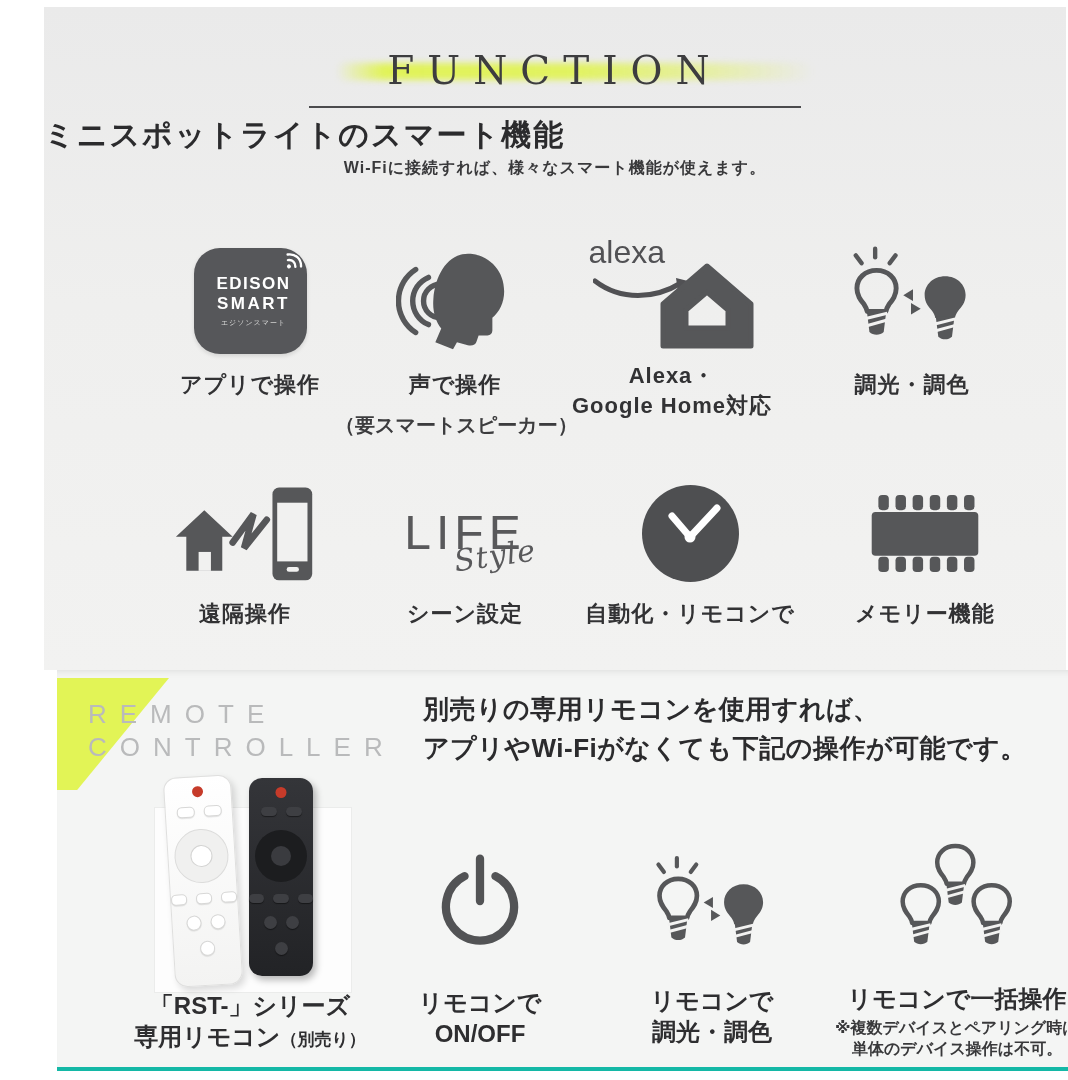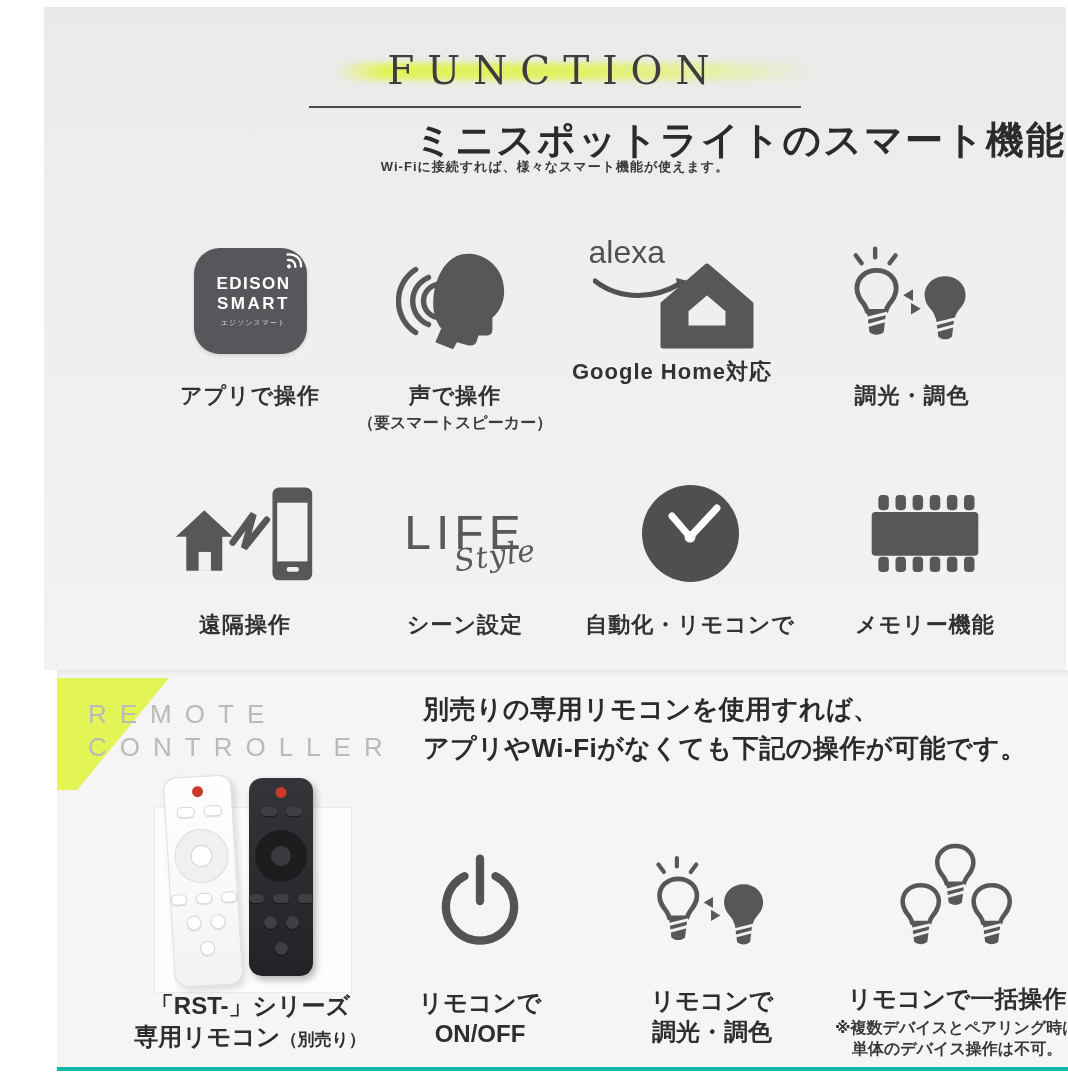--- a/index.html
+++ b/index.html
@@ -14,30 +14,30 @@
   .sec-top{position:absolute;left:0;top:0;width:100%;height:663px;
     background:linear-gradient(180deg,#eaeaea 0%,#efefee 45%,#f2f2f1 100%);}
   .title-wrap{position:absolute;left:0;top:44px;width:100%;text-align:center;}
   .lime-streak{position:absolute;left:292px;top:12px;width:478px;height:17px;border-radius:10px;
     background:linear-gradient(90deg,rgba(224,243,81,0) 0%,rgba(224,243,81,.95) 10%,rgba(224,243,81,.9) 50%,rgba(224,243,81,.45) 78%,rgba(224,243,81,0) 100%);
     filter:blur(3px);}
   .title-text{position:relative;display:inline-block;
     font-family:"DejaVu Serif","Liberation Serif",serif;
     font-size:39px;font-weight:400;letter-spacing:13px;color:#3d3d3f;line-height:1.05;}
   .divider{position:absolute;top:99px;left:50%;transform:translateX(-50%);width:492px;border-top:2px solid #4b4b4d;}
-  .subtitle{position:absolute;top:108px;width:100%;text-align:right;
-    font-size:38px;font-weight:700;color:#2b2b2d;letter-spacing:2px;}
+  .subtitle{position:absolute;top:108px;width:100%;text-align:left;
+    font-size:30px;font-weight:700;color:#2b2b2d;letter-spacing:2px;}
   .descline{position:absolute;top:151px;width:100%;text-align:center;
-    font-size:13px;font-weight:700;color:#39393b;letter-spacing:1px;}
+    font-size:16px;font-weight:700;color:#39393b;letter-spacing:1px;}
 
   .feat{position:absolute;width:240px;text-align:center;}
   .icon-box{height:122px;display:flex;align-items:center;justify-content:center;}
   .feat.r2 .icon-box{height:116px;}
-  .feat-label{font-size:22px;font-weight:700;color:#323234;letter-spacing:1px;line-height:1.35;white-space:nowrap;margin-top:19px;}
-  .feat-sub{font-size:16px;font-weight:700;color:#3c3c3e;margin-top:2px;white-space:nowrap;font-family:Liberation Serif, serif;}
+  .feat-label{font-size:22px;font-weight:700;color:#323234;letter-spacing:1px;line-height:1.35;white-space:nowrap;margin-top:8px;}
+  .feat-sub{font-size:20px;font-weight:700;color:#3c3c3e;margin-top:12px;white-space:nowrap;font-family:Liberation Serif, serif;}
 
   
   .f0{left:86px;top:233px;}  .f1{left:291px;top:233px;}  .f2{left:508px;top:228px;}  .f3{left:748px;top:233px;}
   .f4{left:81px;top:468px;}  .f5{left:301px;top:468px;}  .f6{left:526px;top:468px;}  .f7{left:761px;top:468px;}
 
   
   .app-ic{width:106px;height:106px;background:#56575a;border-radius:26px;position:relative;
     display:flex;flex-direction:column;align-items:center;justify-content:center;color:#fff;
     box-shadow:0 2px 4px rgba(0,0,0,.12);padding-left:7px;}
   .app-l1{font-size:17px;font-weight:700;letter-spacing:1.5px;line-height:1.2;}
@@ -178,20 +178,21 @@
           <span class="alexa-word">alexa</span>
           <svg class="alexa-smile" width="100" height="26" viewBox="0 0 100 26">
             <path d="M2 3 C28 23 62 21 88 5" stroke="#515154" stroke-width="5" fill="none" stroke-linecap="round"></path>
             <polygon points="83,0 95,3 85,13" fill="#515154"></polygon>
           </svg>
           <svg class="alexa-house" width="104" height="94" viewBox="0 0 104 94">
             <path fill-rule="evenodd" d="M52 6 L96 44 L96 86 L8 86 L8 44 Z M52 32 L73 50 L73 68 L31 68 L31 50 Z" fill="#565759" stroke="#565759" stroke-width="5" stroke-linejoin="round"></path>
           </svg>
         </div>
       </div>
+      <div class="feat-label" style="margin-top:4px;">Alexa・</div>
       <div class="feat-label" style="margin-top:0;">Google Home対応</div>
     </div>
 
     <div class="feat f3">
       <div class="icon-box">
         <svg width="128" height="112" viewBox="0 0 132 112">
           <g stroke="#565759" stroke-width="4.5" stroke-linecap="round">
             <line x1="8" y1="9" x2="14" y2="17"></line>
             <line x1="28" y1="2" x2="28" y2="11"></line>
             <line x1="49" y1="9" x2="43" y2="17"></line>

